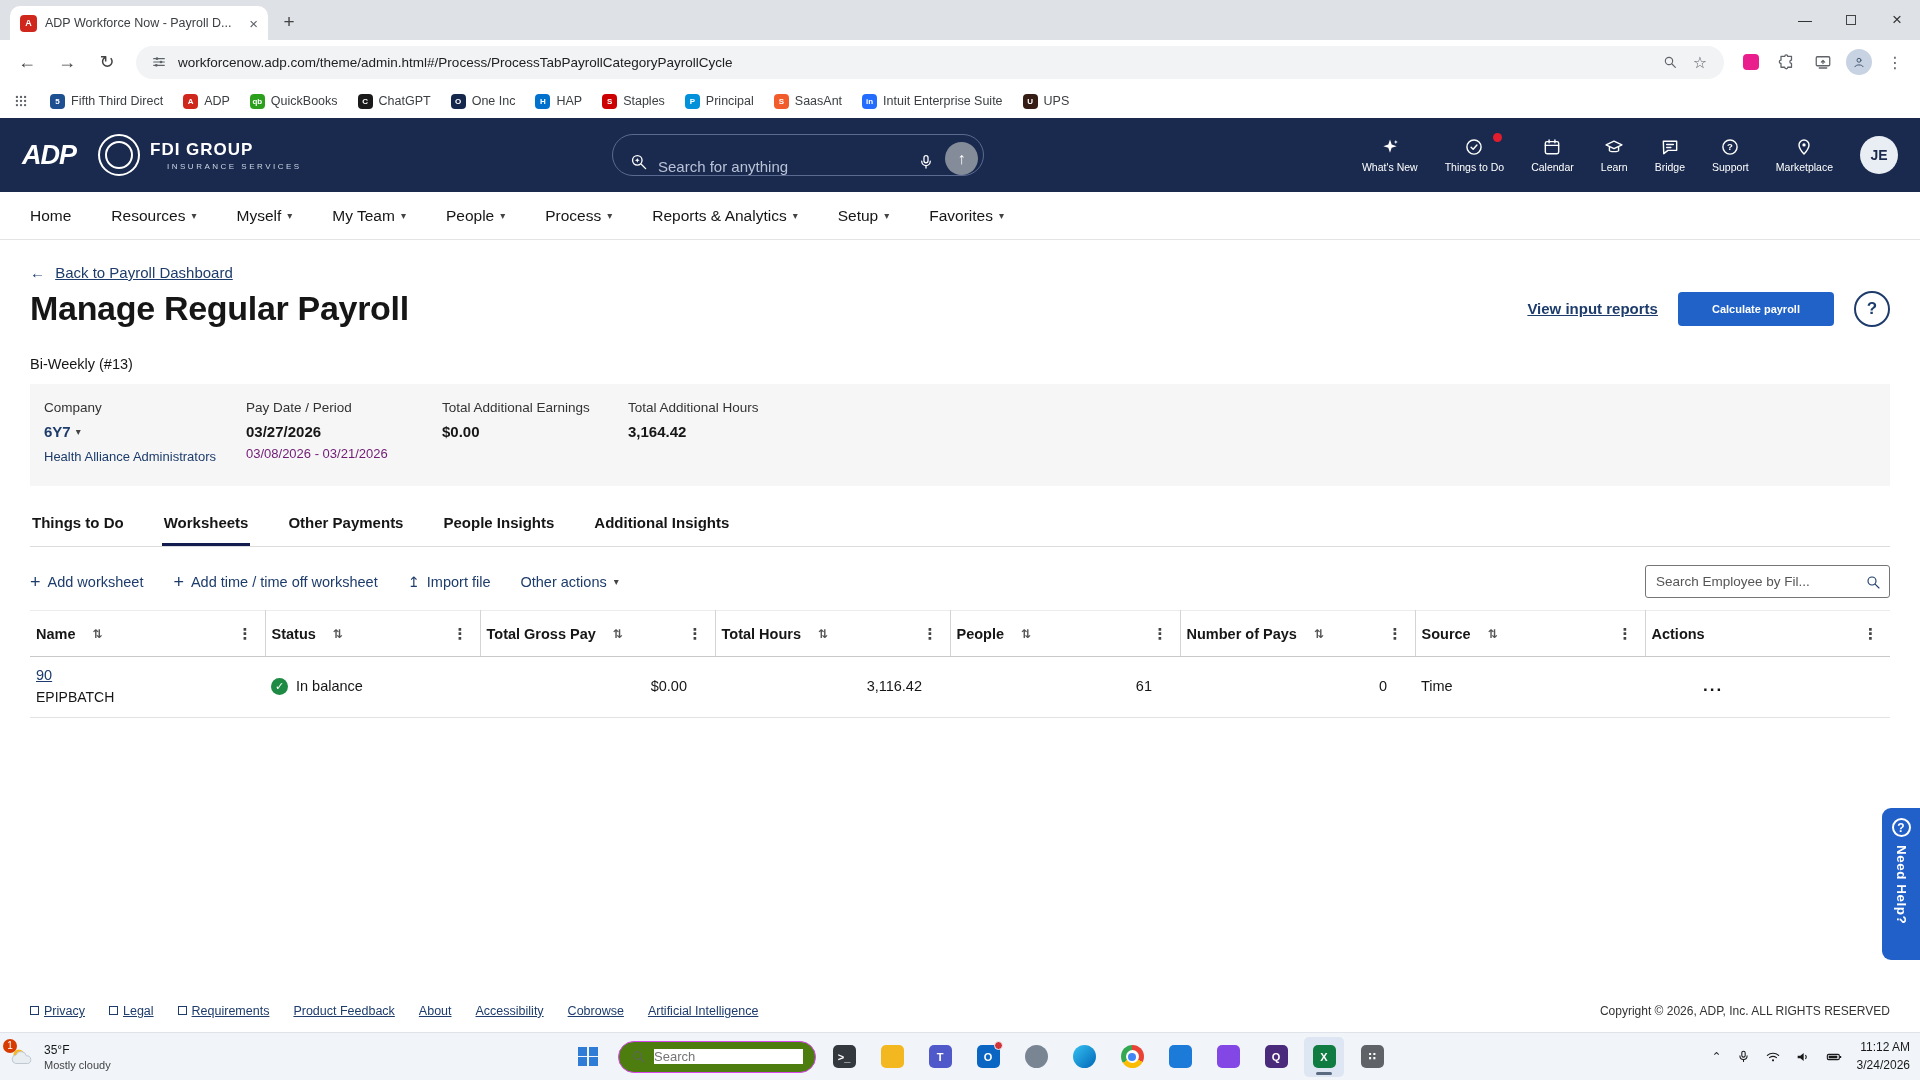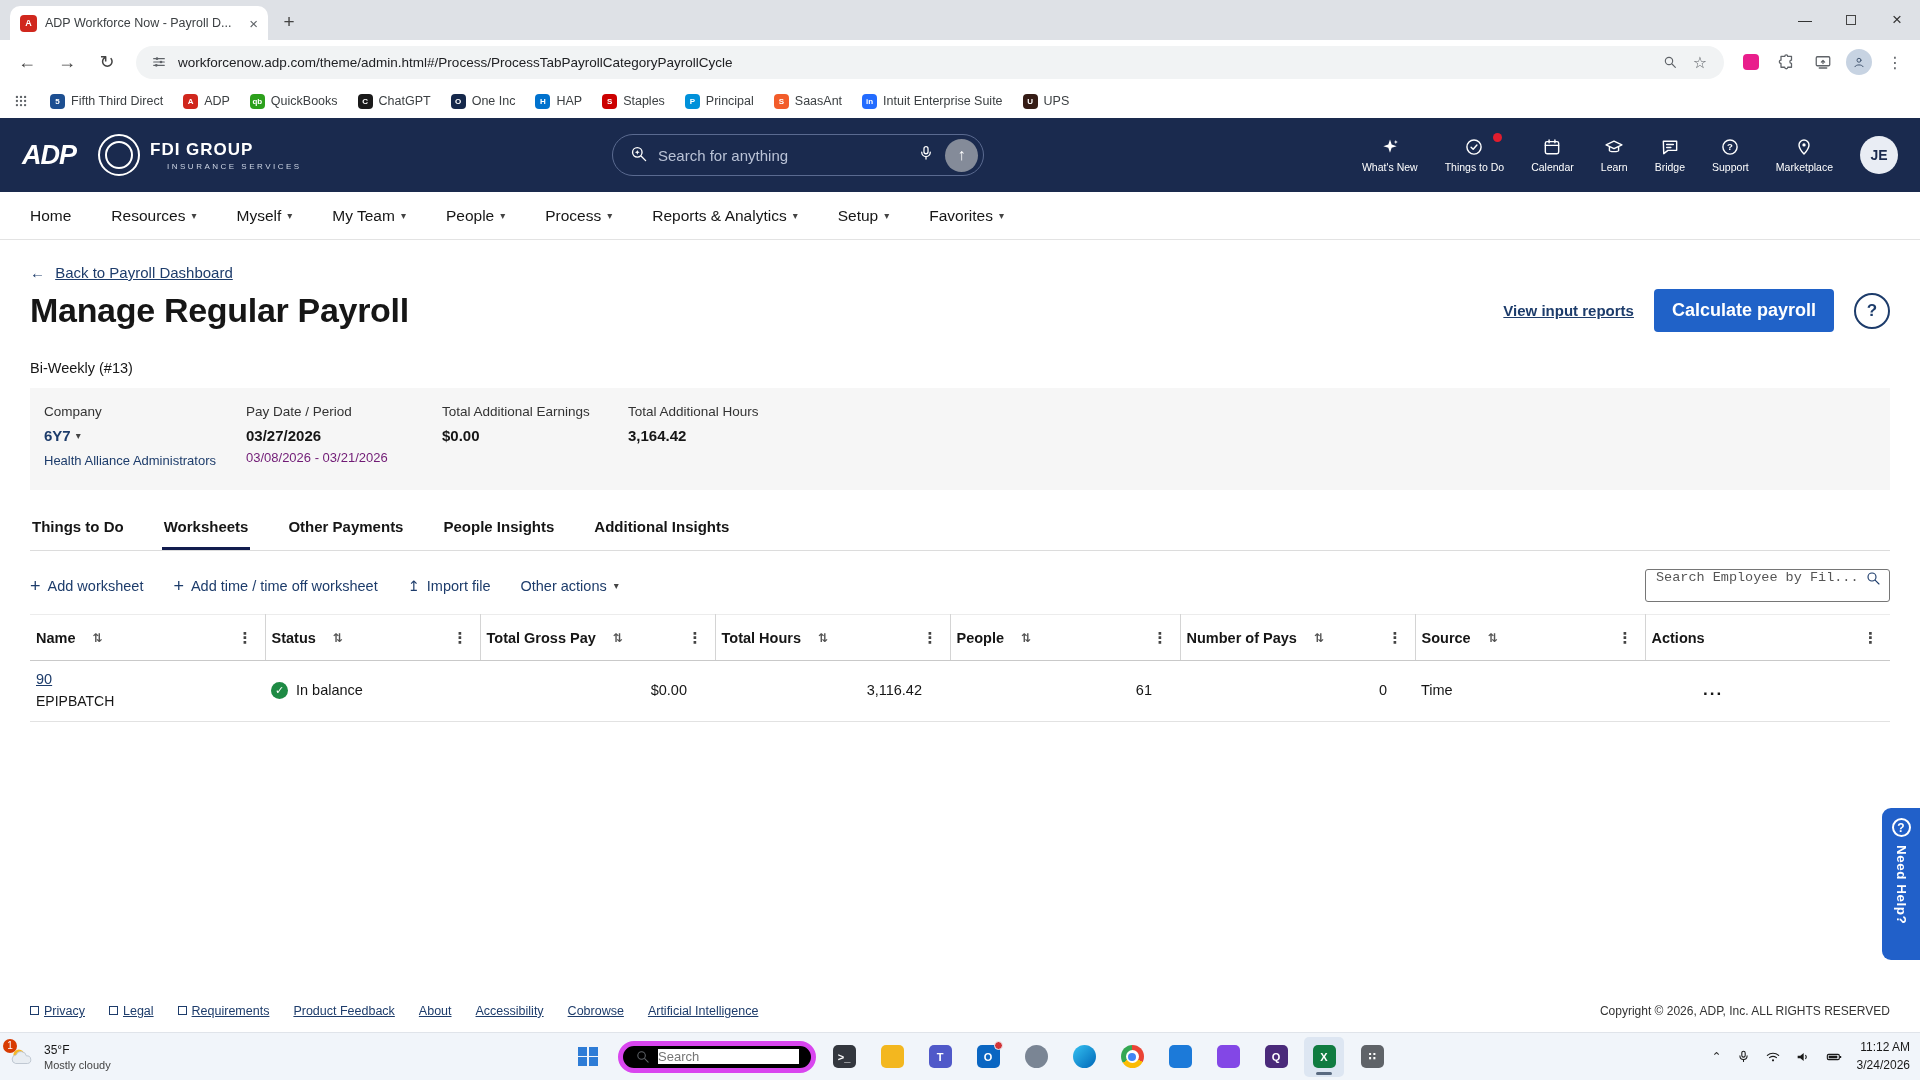--- a/index.html
+++ b/index.html
@@ -32,21 +32,21 @@
   .bm-fav { width:15px; height:15px; border-radius:4px; color:#fff; font-size:8px; font-weight:bold; display:flex; align-items:center; justify-content:center; }
 
   
   .adp-header { height:74px; background:#1a2a4e; display:flex; align-items:center; padding:0 22px; position:relative; flex:none; color:#fff; }
   .adp-logo { font-size:27px; font-weight:bold; font-style:italic; letter-spacing:-1px; color:#fff; }
   .co-logo { display:flex; align-items:center; gap:10px; margin-left:22px; }
   .co-circle { width:42px; height:42px; border:2px solid #fff; border-radius:50%; display:flex; align-items:center; justify-content:center; }
   .co-circle::after { content:""; width:24px; height:24px; border:2px solid #fff; border-radius:50%; }
   .co-name1 { font-size:17px; font-weight:bold; letter-spacing:1px; }
   .co-name2 { font-size:8px; letter-spacing:2.5px; color:#cdd5e4; margin-top:2px;margin-left:17px; }
-  .hdr-search { position:absolute; left:612px; width:372px; height:42px; border:1px solid #5a6a90; border-radius:21px; display:flex; align-items:center; padding:0 5px 0 16px; gap:10px; }
+  .hdr-search { position:absolute; left:612px; width:372px; height:42px; border:1px solid #5a6a90; border-radius:21px; display:flex; align-items:flex-end; padding:0 5px 0 16px; gap:10px; }
   .hdr-search input { flex:1; background:transparent; border:none; outline:none; color:#fff; font-size:15px; font-family:inherit; }
   .hdr-search input::placeholder { color:#b9c2d6; }
   .go-btn { width:33px; height:33px; border-radius:50%; background:#848b99; display:flex; align-items:center; justify-content:center; color:#fff; font-size:16px; flex:none; }
   .hdr-icons { margin-left:auto; display:flex; align-items:center; gap:27px; }
   .hdr-item { display:flex; flex-direction:column; align-items:center; gap:4px; color:#fff; position:relative; }
   .hdr-item .lbl { font-size:10.5px; white-space:nowrap; }
   .badge-dot { position:absolute; top:-4px; right:2px; width:9px; height:9px; border-radius:50%; background:#e11d2e; }
   .avatar { width:38px; height:38px; border-radius:50%; background:#e9edf4; color:#1a2a4e; font-weight:bold; font-size:14px; display:flex; align-items:center; justify-content:center; margin-left:27px; }
 
   
@@ -56,39 +56,39 @@
 
   
   .content { height:792px; padding:0 30px; display:flex; flex-direction:column; background:#fff; flex:none; }
   a.lnk, .lnk { color:#1d3c6b; text-decoration:underline; cursor:pointer; }
   .back-row { margin-top:24px; font-size:15px; }
   .back-row .arr { margin-right:6px; text-decoration:none; display:inline-block; }
   .title-row { margin-top:8px; display:flex; align-items:center; }
   h1 { font-size:34px; font-weight:bold; color:#161616; letter-spacing:-0.3px; }
   .title-actions { margin-left:auto; display:flex; align-items:center; gap:20px; }
   .view-reports { font-size:15px; font-weight:bold; }
-  .calc-btn { background:#2062c8; color:#fff; font-size:18px; font-weight:bold; border:none; border-radius:4px; padding:11px 18px; font-family:inherit; }
+  .calc-btn { background:#2062c8; color:#fff; font-size:11px; font-weight:bold; border:none; border-radius:4px; padding:11px 34px; font-family:inherit; }
   .help-circle { width:36px; height:36px; border-radius:50%; border:2px solid #1d3c6b; color:#1d3c6b; font-weight:bold; font-size:17px; display:flex; align-items:center; justify-content:center; }
   .cycle { margin-top:28px; font-size:14.5px; color:#161616; }
   .summary { margin-top:12px; background:#f6f6f6; padding:16px 14px 22px; display:flex; }
   .sum-col .s-lbl { font-size:13.5px; color:#333; }
   .sum-col .s-val { font-size:15px; font-weight:bold; color:#161616; margin-top:8px; }
   .sum-col.c1 { width:202px; } .sum-col.c2 { width:196px; } .sum-col.c3 { width:186px; }
   .company-code { color:#1d3c6b; font-weight:bold; font-size:15px; margin-top:8px; display:flex; align-items:center; gap:5px; }
   .company-name { color:#1d3c6b; font-size:13px; margin-top:9px; }
   .sub-val { font-size:13px; color:#701a75; margin-top:6px; }
 
   .tabs { margin-top:28px; display:flex; gap:36px; border-bottom:1px solid #dcdcdc; }
   .tabbtn { font-size:15px; color:#161616; padding:0 2px 12px; font-weight:600; }
   .tabbtn.active { font-weight:bold; border-bottom:3px solid #121c4e; }
 
   .actions-row { margin-top:18px; display:flex; align-items:center; gap:30px; font-size:14.5px; color:#1d3c6b; }
   .act { display:flex; align-items:center; gap:7px; }
   .plus { font-size:18px; line-height:1; }
-  .emp-search { margin-left:auto; width:245px; height:33px; border:1px solid #767676; border-radius:3px; display:flex; align-items:flex-start; padding:0 8px 0 10px; gap:0;font-family:Liberation Mono, monospace; }
+  .emp-search { margin-left:auto; width:245px; height:33px; border:1px solid #767676; border-radius:3px; display:flex; align-items:center; padding:0 8px 0 10px; gap:0; }
   .emp-search input { flex:1; border:none; outline:none; font-size:13.5px; color:#333; font-family:inherit; min-width:0; }
   .emp-search input::placeholder { color:#555; }
 
   table { margin-top:12px; width:100%; border-collapse:collapse; table-layout:fixed; }
   thead th { border-top:1px solid #ececec; border-bottom:1px solid #c9c9c9; height:46px; font-size:14.5px; color:#161616; text-align:left; padding:0 8px 0 6px; }
   thead th:not(:last-child) { border-right:1px solid #d4d4d4; }
   .th-inner { display:flex; align-items:center; gap:17px; }
   .sort { font-size:12px; color:#555; }
   .kebab { margin-left:auto; color:#444; font-size:15px; padding-right:4px; }
   tbody td { border-bottom:1px solid #e2e2e2; font-size:14.5px; color:#161616; padding:10px 8px 12px 6px; vertical-align:middle; }
@@ -114,21 +114,21 @@
   
   .taskbar { height:48px; background:#f1f5fa; border-top:1px solid #e0e4ea; position:relative; display:flex; align-items:center; justify-content:center; flex:none; }
   .weather { position:absolute; left:6px; display:flex; align-items:center; gap:8px; }
   .w-ico { position:relative; width:30px; height:30px; display:flex; align-items:center; justify-content:center; }
   .w-badge { position:absolute; top:-3px; left:-3px; min-width:14px; height:14px; border-radius:7px; background:#d83b01; color:#fff; font-size:10px; display:flex; align-items:center; justify-content:center; padding:0 3px; }
   .w-temp { font-size:12px; color:#161616; }
   .w-desc { font-size:11px; color:#444; margin-top:2px; }
   .tb-center { display:flex; align-items:center; gap:8px; position:absolute; left:570px; }
   .start { display:grid; grid-template-columns:9px 9px; grid-template-rows:9px 9px; gap:1.5px; margin-right:4px; }
   .start span { background:#2e7cd6; }
-  .tb-search { width:198px; height:32px; background:#000000; border:5px solid #d946ef; border-radius:16px; display:flex; align-items:center; padding:0 12px; gap:8px; color:#5f6368; }
+  .tb-search { width:198px; height:32px; background:#4d7c0f; border:1px solid #d946ef; border-radius:16px; display:flex; align-items:center; padding:0 12px; gap:8px; color:#5f6368; }
   .tb-search input { border:none; outline:none; font-size:13px; flex:1; font-family:inherit; min-width:0; }
   .tb-app { width:40px; height:40px; border-radius:5px; display:flex; align-items:center; justify-content:center; position:relative; }
   .tb-app.active { background:#dde6f2; }
   .tb-app.active::after { content:""; position:absolute; bottom:2px; width:16px; height:3px; border-radius:2px; background:#5a6a80; }
   .app-sq { width:23px; height:23px; border-radius:5px; color:#fff; font-size:11px; font-weight:bold; display:flex; align-items:center; justify-content:center; }
   .app-sq.circle { border-radius:50%; }
   .chrome-ic { width:23px; height:23px; border-radius:50%; background:conic-gradient(#ea4335 0 33%, #fbbc05 33% 66%, #34a853 66% 100%); position:relative; }
   .chrome-ic::before { content:""; position:absolute; inset:5px; background:#fff; border-radius:50%; }
   .chrome-ic::after { content:""; position:absolute; inset:7.5px; background:#4285f4; border-radius:50%; }
   .edge-ic { width:23px; height:23px; border-radius:50%; background:linear-gradient(135deg,#35c1f1,#0067b8); }

